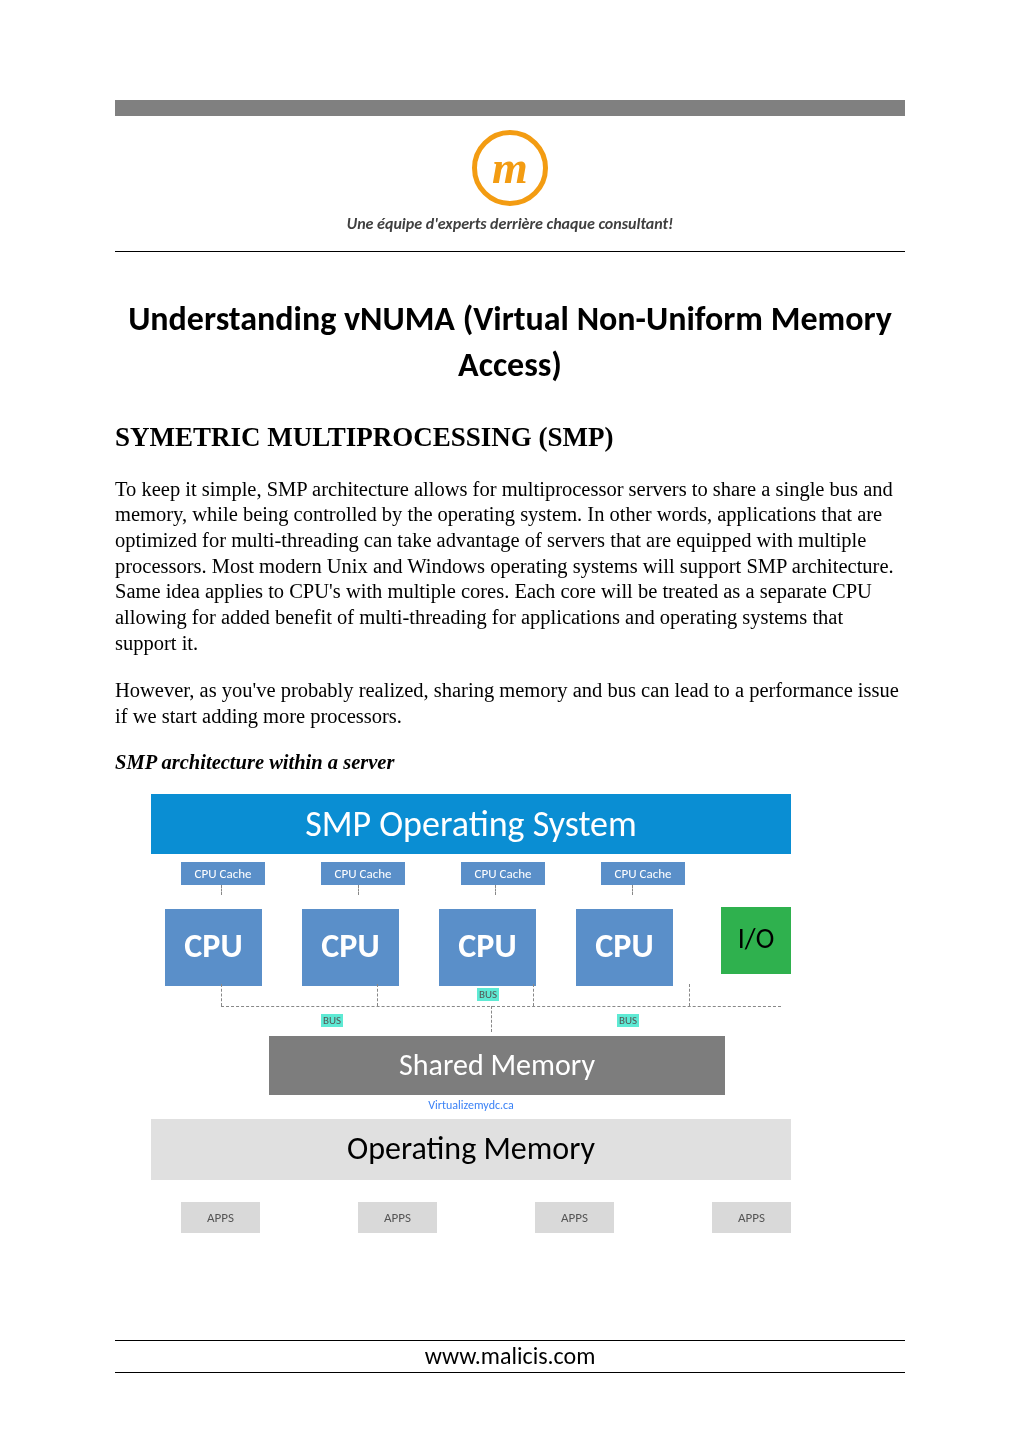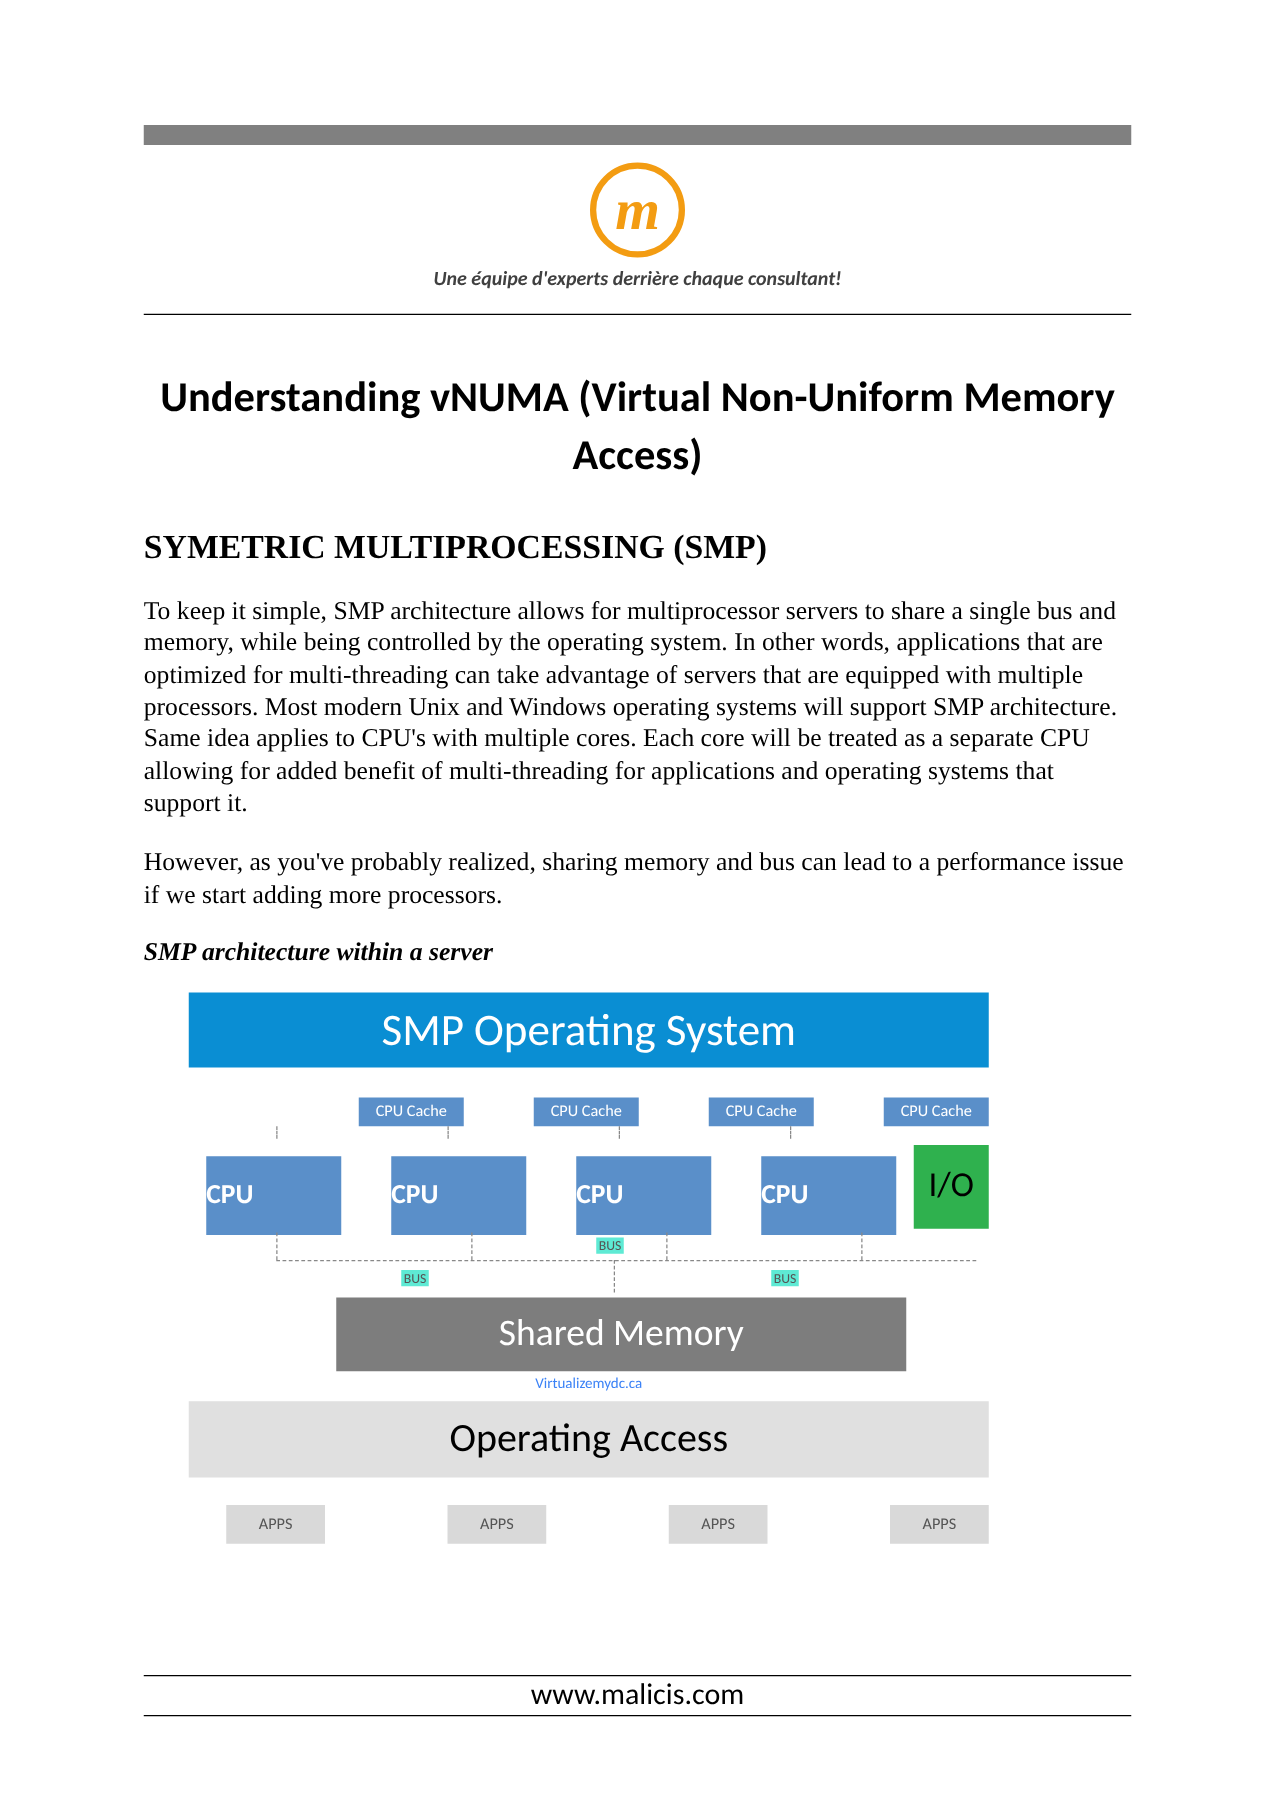--- a/index.html
+++ b/index.html
@@ -129,24 +129,24 @@
       gap: 14px;
     }
     .cpu-row {
       gap: 40px;
       padding-left: 14px;
       margin-top: 14px;
     }
     .cpu {
       background: #5a8fc9;
       color: #fff;
-      font-size: 22px;
+      font-size: 34px;
       font-weight: 600;
-      text-align: left;
-      width: 108px;
+      text-align: center;
+      width: 97px;
       padding: 16px 0 20px 0;
     }
     .io {
       background: #2fb14e;
       color: #000;
       font-size: 28px;
       text-align: center;
       width: 70px;
       padding: 14px 0 18px 0;
       margin-left: auto;
@@ -212,21 +212,21 @@
       right: 115px;
       bottom: 69px;
       text-align: center;
     }
     .footer-url {
       font-family: Calibri, Arial, sans-serif;
       font-size: 24px;
       padding: 0 0 2px 0;
     }
     
-    .cache-row { margin-top: 24px; justify-content: flex-end; }
+    .cache-row { margin-top: 8px; }
     .v-conn-row {
       display: flex;
       padding-left: 70px;
       gap: 136px;
       height: 10px;
     }
     .v-conn {
       width: 0;
       border-left: 1px dashed #888;
       height: 10px;
@@ -292,21 +292,21 @@
       <div class="bus-line-v" style="left:538px;top:0;height:22px"></div>
       <div class="bus-line-h" style="left:70px;top:22px;width:560px"></div>
       <div class="bus-line-v" style="left:340px;top:22px;height:26px"></div>
       <span class="bus-label" style="left:326px;top:4px">BUS</span>
       <span class="bus-label" style="left:170px;top:30px">BUS</span>
       <span class="bus-label" style="left:466px;top:30px">BUS</span>
     </div>
 
     <div class="shared-mem">Shared Memory</div>
     <div class="watermark">Virtualizemydc.ca</div>
-    <div class="os-bar">Operating Access</div>
+    <div class="os-bar">Operating Memory</div>
 
     <div class="apps-row">
       <div class="app">APPS</div>
       <div class="app">APPS</div>
       <div class="app">APPS</div>
       <div class="app">APPS</div>
     </div>
   </div>
 </div>
 

